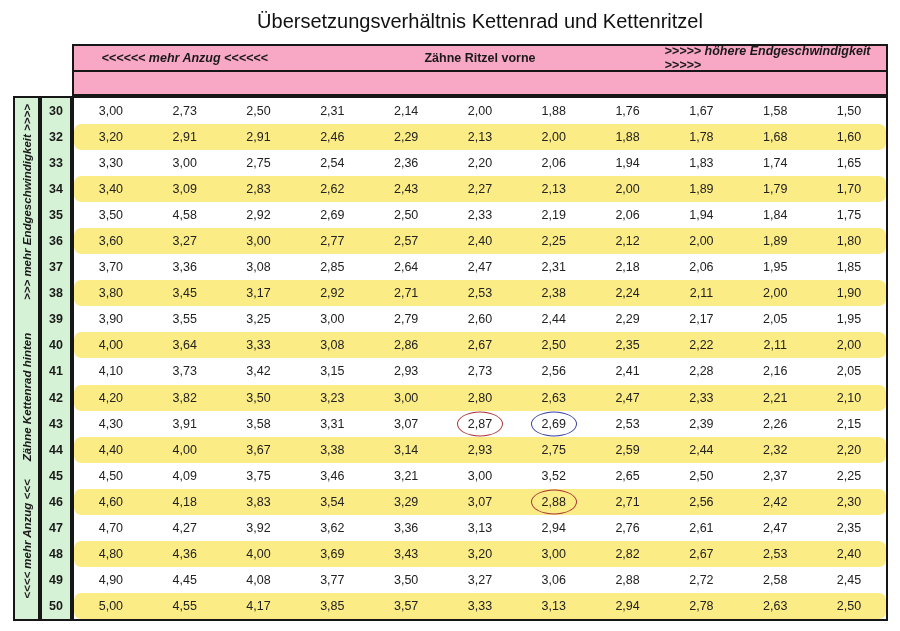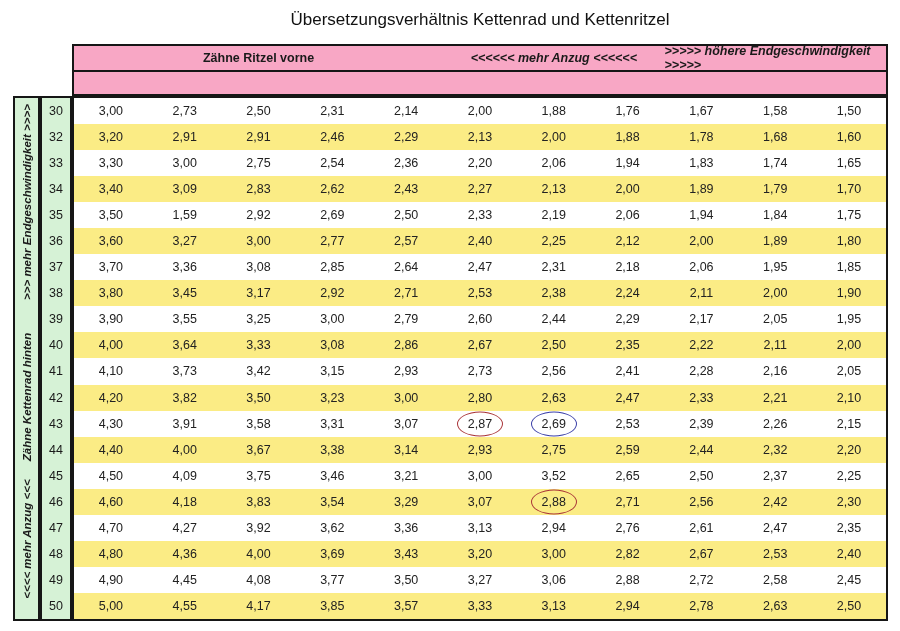--- a/index.html
+++ b/index.html
@@ -2,21 +2,21 @@
 <html style="--pink: #F8A7C5; --green: #D6F2D6; --yellow: #FBEC85;"><head>
 <meta charset="utf-8">
 <style>
   html,body{margin:0;padding:0;background:#ffffff;}
   .canvas{
     position:relative;width:900px;height:631px;background:#fff;
     font-family:"Liberation Sans", sans-serif;color:#1a1a1a;overflow:hidden;
   }
   .title{
     position:absolute;left:72px;top:10px;width:816px;text-align:center;
-    font-size:17px;color:#111;
+    font-size:20px;color:#111;
   }
   
   .header{
     position:absolute;left:72px;top:44px;width:816px;height:52px;
     background:var(--pink);border:2px solid #161616;box-sizing:border-box;
   }
   .header-top{
     height:26px;display:flex;border-bottom:2px solid #161616;box-sizing:border-box;
     font-weight:bold;font-size:12.5px;
   }
@@ -40,51 +40,51 @@
     font-weight:bold;font-style:italic;font-size:11.5px;color:#1a1a1a;
   }
   
   .numcol{
     position:absolute;left:40px;top:96px;width:32px;height:525px;
     background:var(--green);border:2px solid #161616;box-sizing:border-box;
     display:flex;flex-direction:column;
   }
   .rowhead{
     flex:1;display:flex;align-items:center;justify-content:center;
-    font-weight:normal;font-size:12.5px;
+    font-weight:bold;font-size:12.5px;
   }
   
   .grid{
     position:absolute;left:72px;top:96px;width:816px;height:525px;
     border:2px solid #161616;box-sizing:border-box;background:#fff;
     display:flex;flex-direction:column;
   }
-  .trow{flex:1;display:flex;}
+  .trow{flex:1;display:flex;border-radius:7px;}
   .trow.yellow{background:var(--yellow);}
   .tcell{
     flex:1;position:relative;display:flex;align-items:center;justify-content:center;
     font-size:12.5px;color:#222;
   }
   .ellipse{
     position:absolute;left:50%;top:50%;width:44px;height:23px;
     transform:translate(-50%,-50%);border-radius:50%;
     border:1.6px solid currentColor;pointer-events:none;
   }
 </style>
 </head>
 <body>
 
 <div class="canvas">
 
   <div class="title">Übersetzungsverhältnis Kettenrad und Kettenritzel</div>
 
   <div class="header">
     <div class="header-top">
+      <div class="h-cell h-left">&lt;&lt;&lt;&lt;&lt;&lt; mehr Anzug &lt;&lt;&lt;&lt;&lt;&lt;</div>
       <div class="h-cell h-center">Zähne Ritzel vorne</div>
-      <div class="h-cell h-left">&lt;&lt;&lt;&lt;&lt;&lt; mehr Anzug &lt;&lt;&lt;&lt;&lt;&lt;</div>
       <div class="h-cell h-right">&gt;&gt;&gt;&gt;&gt; höhere Endgeschwindigkeit &gt;&gt;&gt;&gt;&gt;</div>
     </div>
   </div>
 
   <div class="sidebar">
     <span class="side-label" style="top:104px">&gt;&gt;&gt; mehr Endgeschwindigkeit &gt;&gt;&gt;&gt;</span>
     <span class="side-label" style="top:299px">Zähne Kettenrad hinten</span>
     <span class="side-label" style="top:441px">&lt;&lt;&lt;&lt; mehr Anzug &lt;&lt;&lt;</span>
   </div>
 
@@ -159,21 +159,21 @@
         <div class="tcell">2,43</div>
         <div class="tcell">2,27</div>
         <div class="tcell">2,13</div>
         <div class="tcell">2,00</div>
         <div class="tcell">1,89</div>
         <div class="tcell">1,79</div>
         <div class="tcell">1,70</div>
       </div>
       <div class="trow">
         <div class="tcell">3,50</div>
-        <div class="tcell">1,59</div>
+        <div class="tcell">4,58</div>
         <div class="tcell">2,92</div>
         <div class="tcell">2,69</div>
         <div class="tcell">2,50</div>
         <div class="tcell">2,33</div>
         <div class="tcell">2,19</div>
         <div class="tcell">2,06</div>
         <div class="tcell">1,94</div>
         <div class="tcell">1,84</div>
         <div class="tcell">1,75</div>
       </div>

